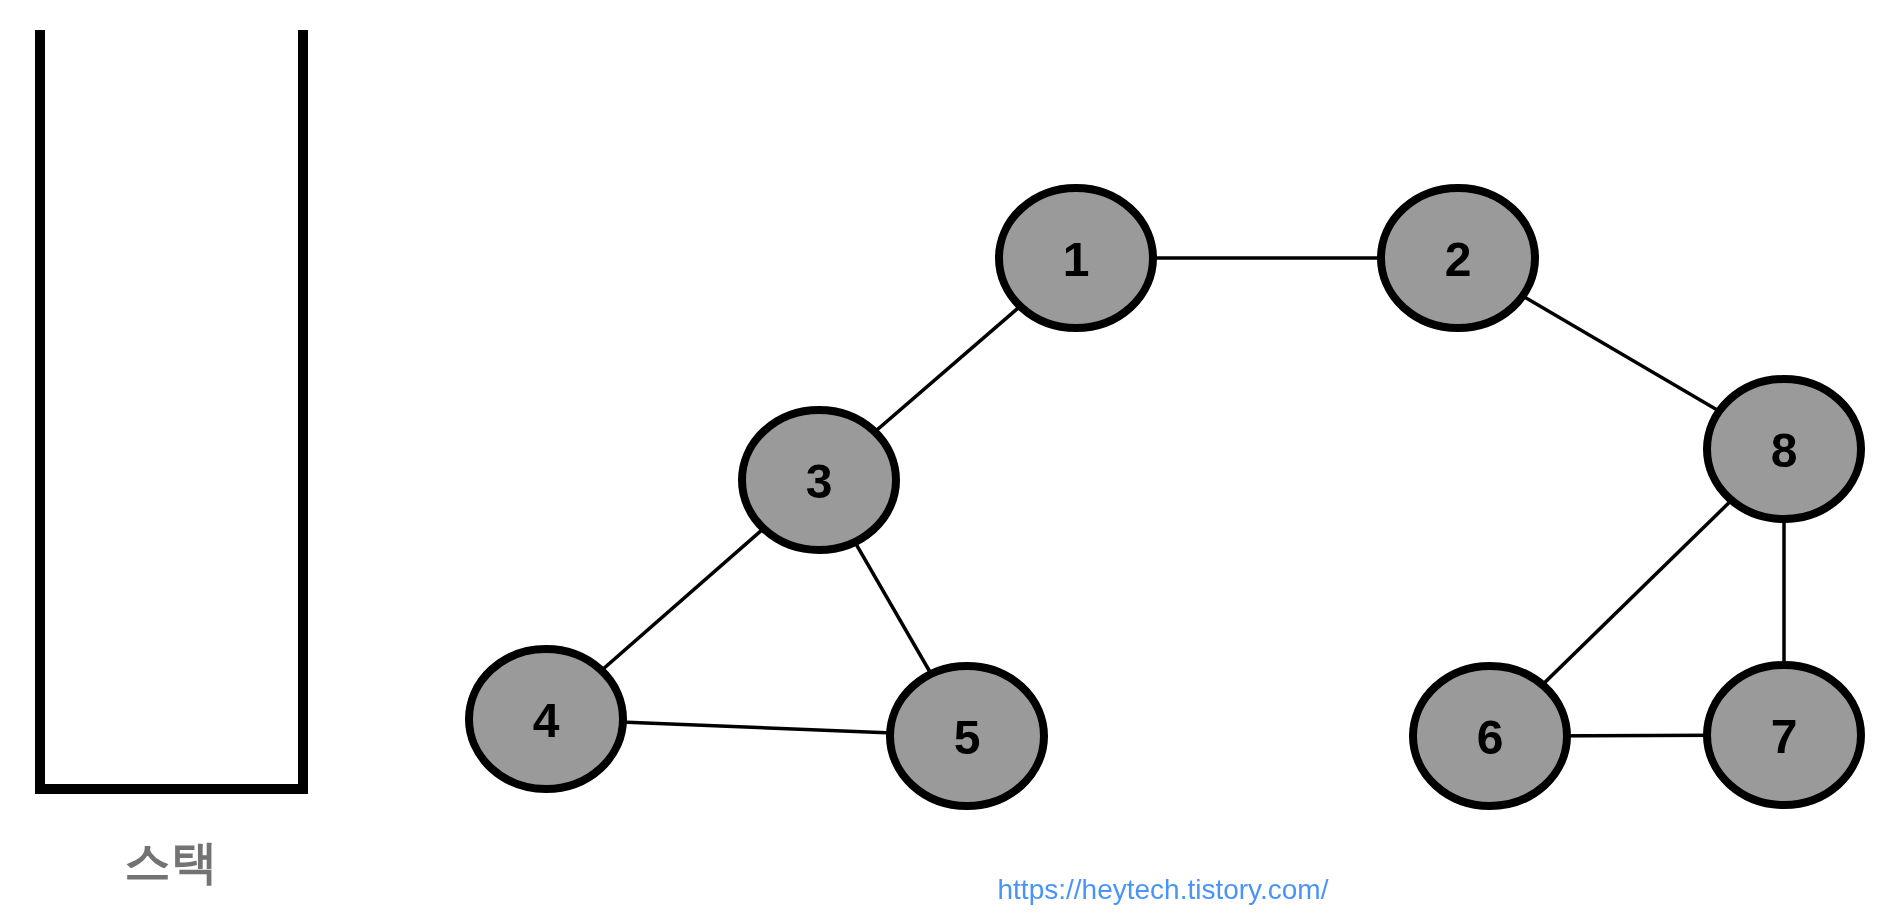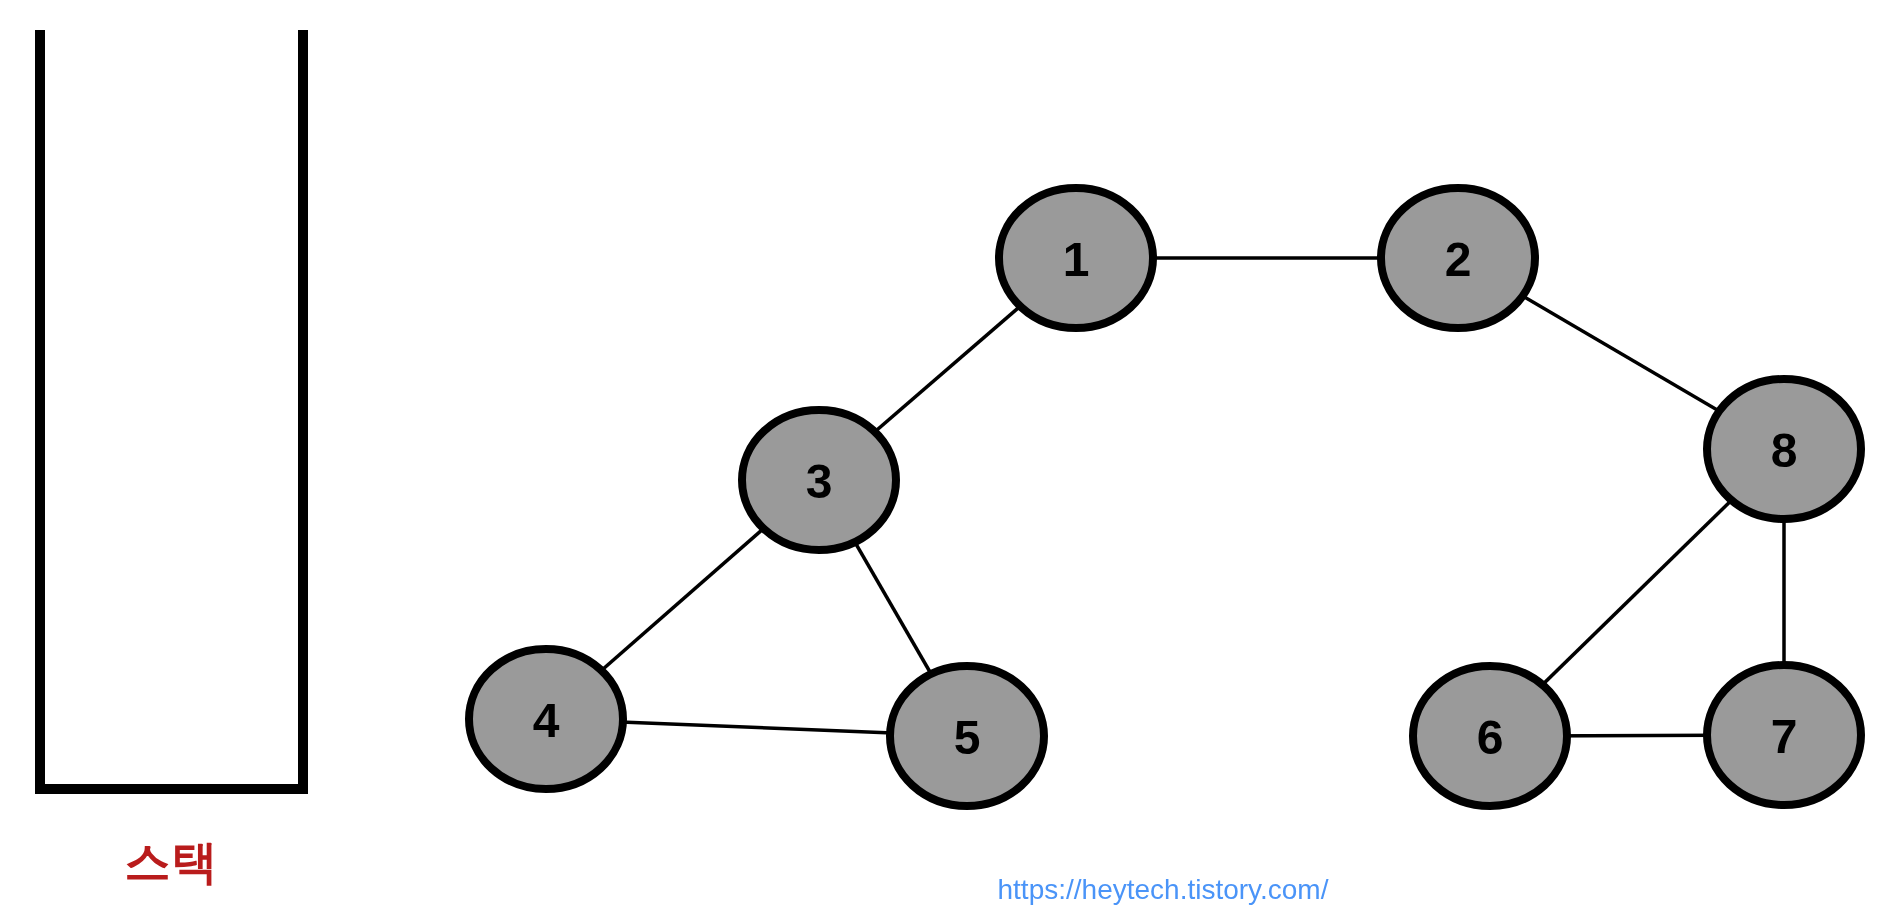--- a/index.html
+++ b/index.html
@@ -30,21 +30,21 @@
     background: #ffffff;
   }
   .stack-label {
     position: absolute;
     left: 35px;
     top: 832px;
     width: 273px;
     text-align: center;
     font-size: 46px;
     font-weight: bold;
-    color: #b91c1c;
+    color: #737373;
     letter-spacing: 1px;
   }
   .graph-svg {
     position: absolute;
     left: 0;
     top: 0;
     width: 1896px;
     height: 924px;
   }
   .graph-svg text {

